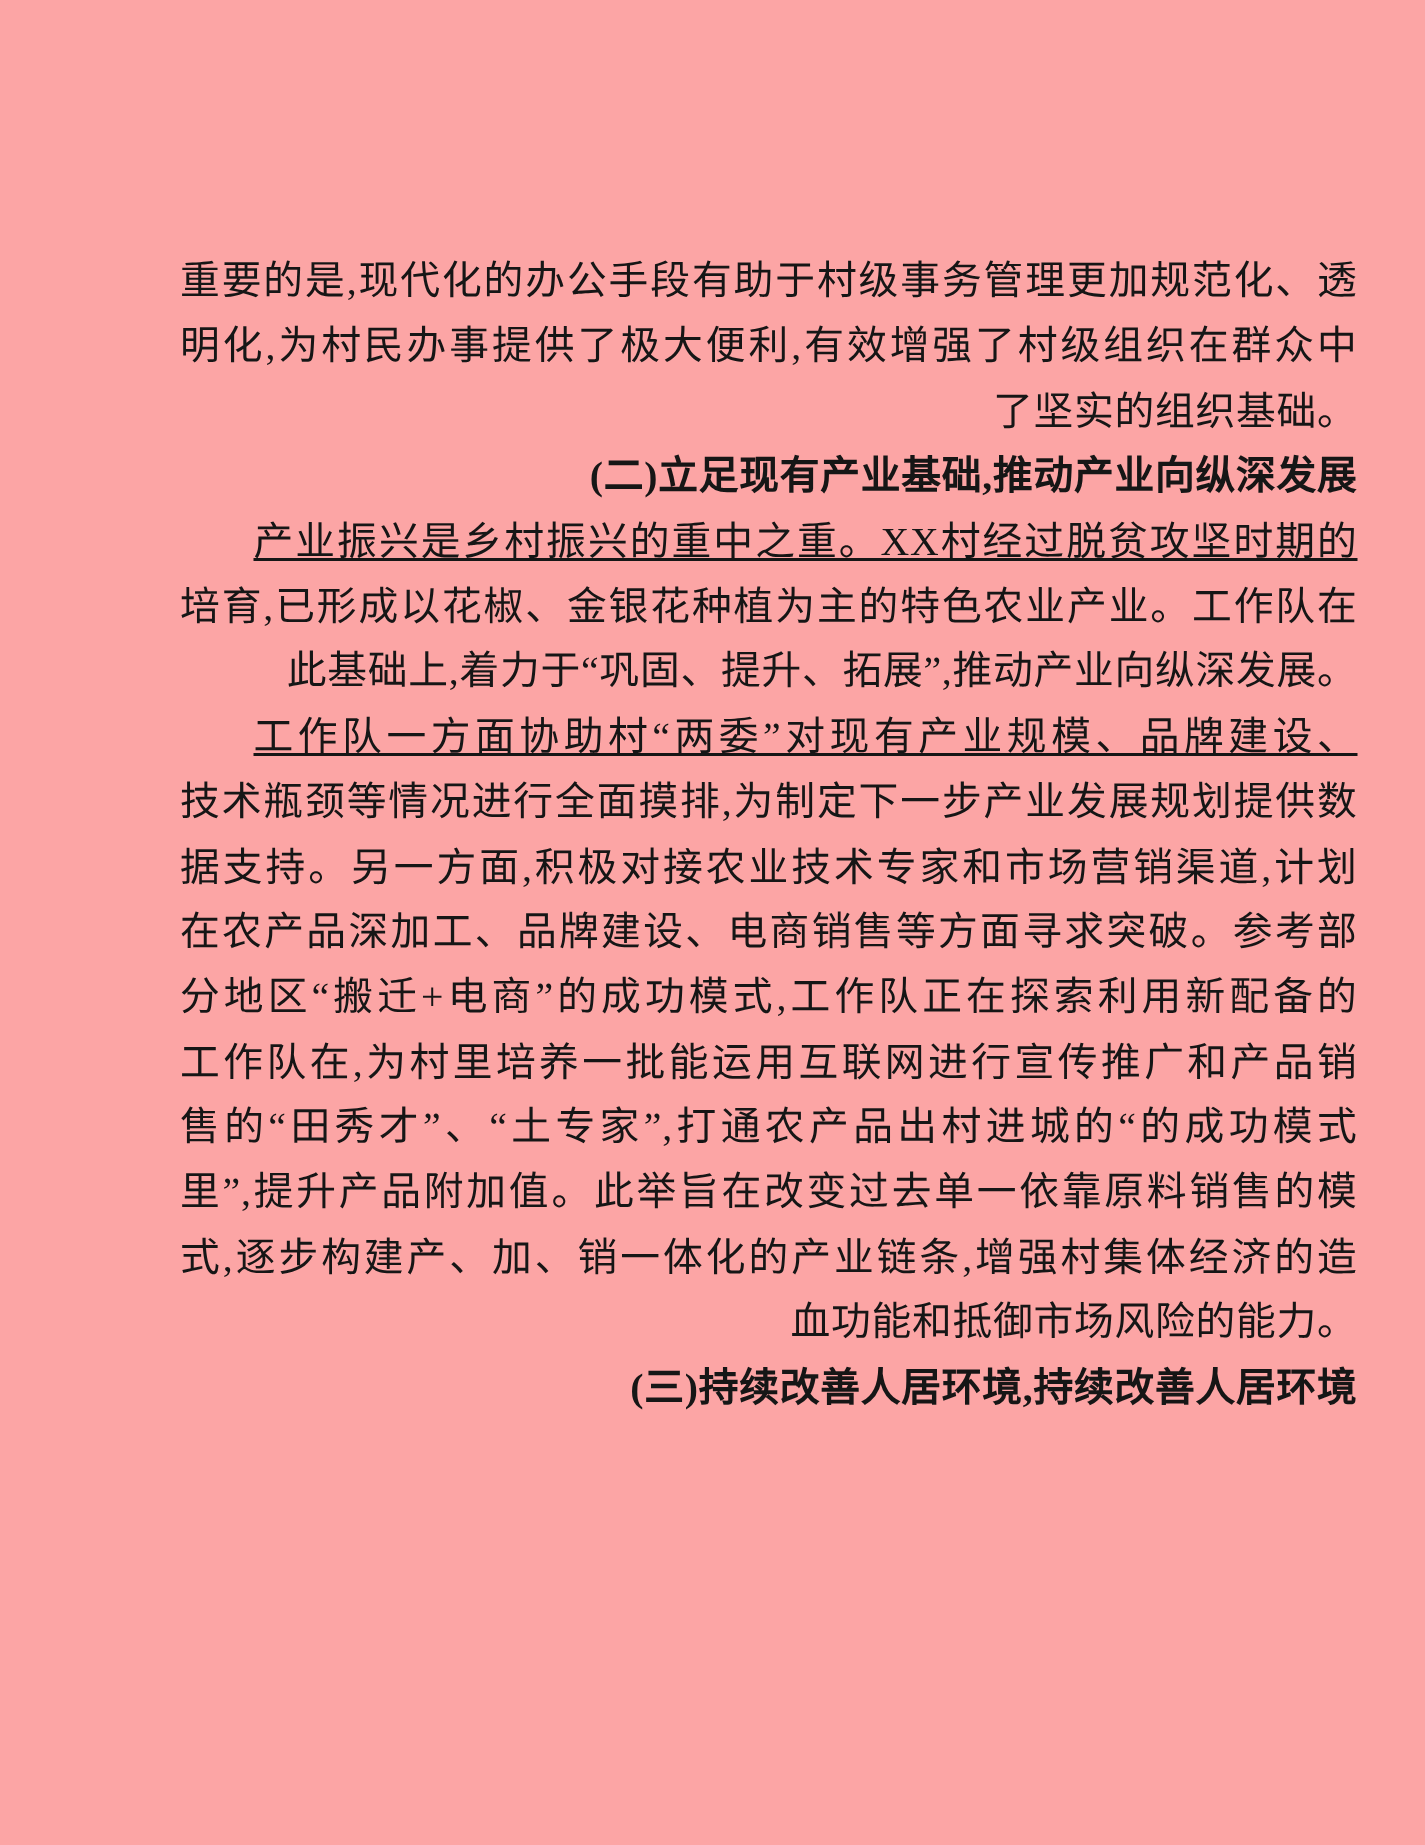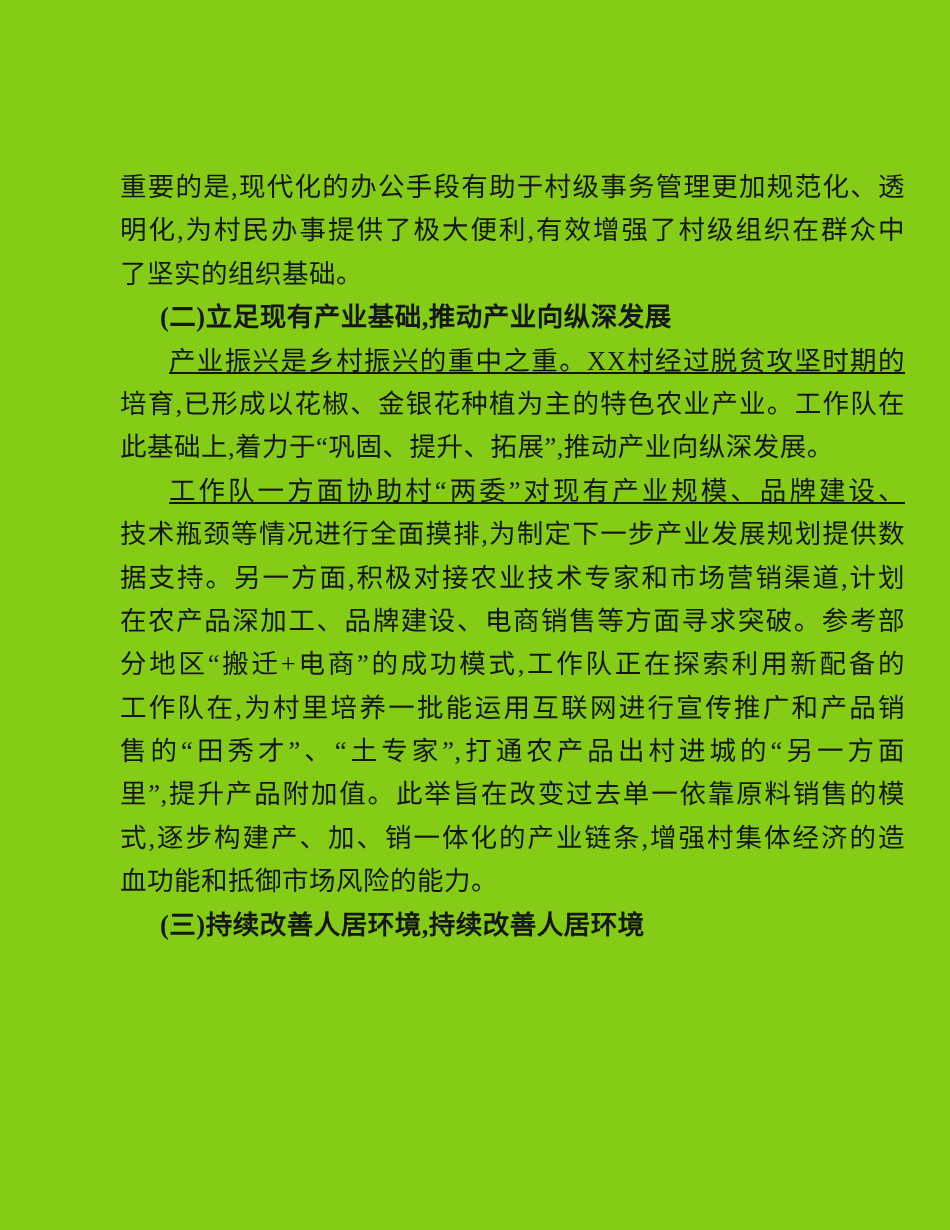--- a/index.html
+++ b/index.html
@@ -4,41 +4,41 @@
 <style>
   html, body {
     margin: 0;
     padding: 0;
     background: #ffffff;
   }
   .page {
     position: relative;
     width: 950px;
     height: 1230px;
-    background: #84cc16;
+    background: #fca5a5;
     overflow: hidden;
   }
   .doc {
     position: absolute;
     left: 120px;
     top: 166px;
     width: 785px;
     font-family: "Liberation Serif", "DejaVu Serif", serif;
     font-size: 26.5px;
     line-height: 43.4px;
     color: #161616;
     letter-spacing: 0.5px;
   }
   .para { margin: 0; padding: 0; }
   .line {
     margin: 0;
     padding: 0;
     height: 43.4px;
     white-space: nowrap;
-    text-align: left;
+    text-align: right;
   }
   
   .line.fill {
     text-align: justify;
     text-align-last: justify;
   }
   .line.ind  { text-indent: 49px; text-decoration: underline; }  
   .line.hind { text-indent: 40px; }  
   .heading .line {
     font-weight: 700;
@@ -66,21 +66,21 @@
       <p class="line">此基础上,着力于“巩固、提升、拓展”,推动产业向纵深发展。</p>
     </div>
 
     <div class="para">
       <p class="line fill ind">工作队一方面协助村“两委”对现有产业规模、品牌建设、</p>
       <p class="line fill">技术瓶颈等情况进行全面摸排,为制定下一步产业发展规划提供数</p>
       <p class="line fill">据支持。另一方面,积极对接农业技术专家和市场营销渠道,计划</p>
       <p class="line fill">在农产品深加工、品牌建设、电商销售等方面寻求突破。参考部</p>
       <p class="line fill">分地区“搬迁+电商”的成功模式,工作队正在探索利用新配备的</p>
       <p class="line fill">工作队在,为村里培养一批能运用互联网进行宣传推广和产品销</p>
-      <p class="line fill">售的“田秀才”、“土专家”,打通农产品出村进城的“另一方面</p>
+      <p class="line fill">售的“田秀才”、“土专家”,打通农产品出村进城的“的成功模式</p>
       <p class="line fill">里”,提升产品附加值。此举旨在改变过去单一依靠原料销售的模</p>
       <p class="line fill">式,逐步构建产、加、销一体化的产业链条,增强村集体经济的造</p>
       <p class="line">血功能和抵御市场风险的能力。</p>
     </div>
 
     <div class="para heading">
       <p class="line hind">(三)持续改善人居环境,持续改善人居环境</p>
     </div>
 
   </div>

